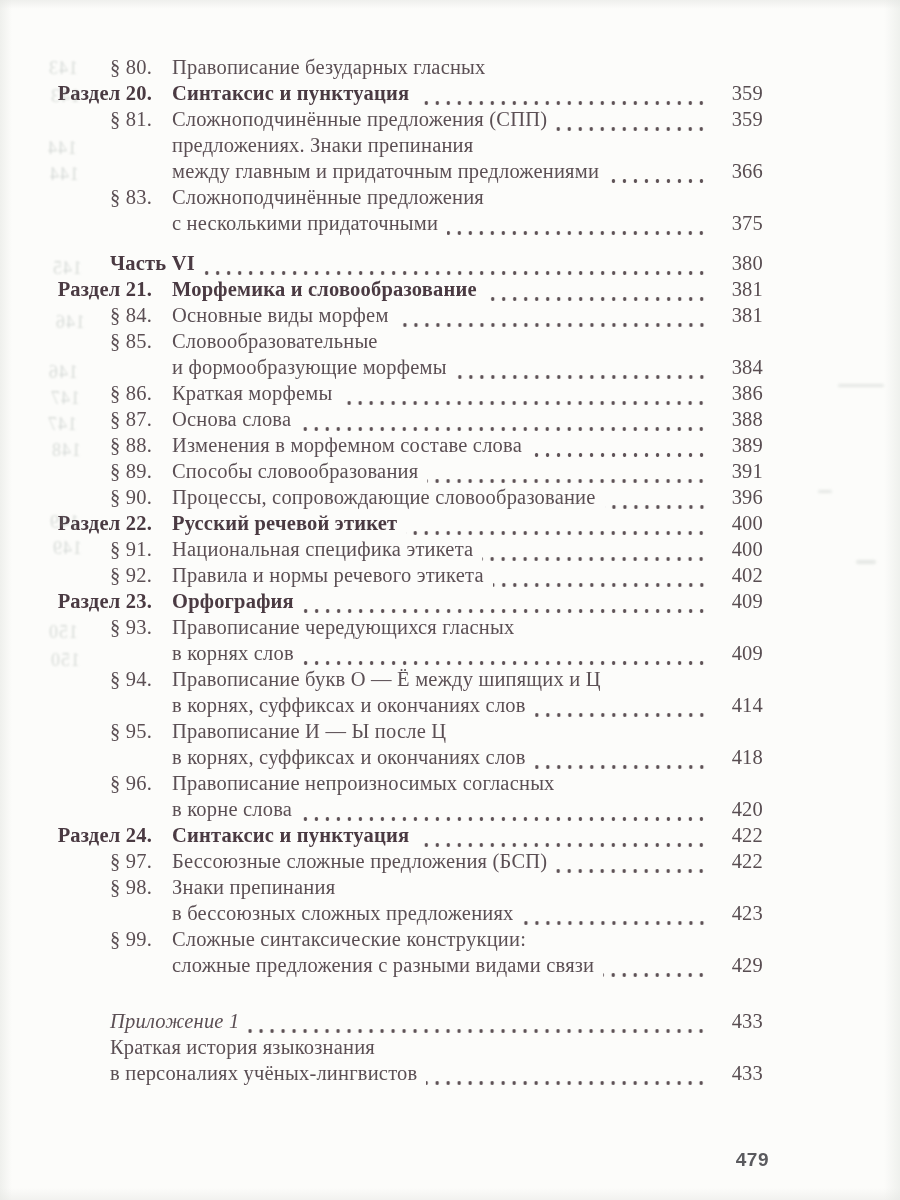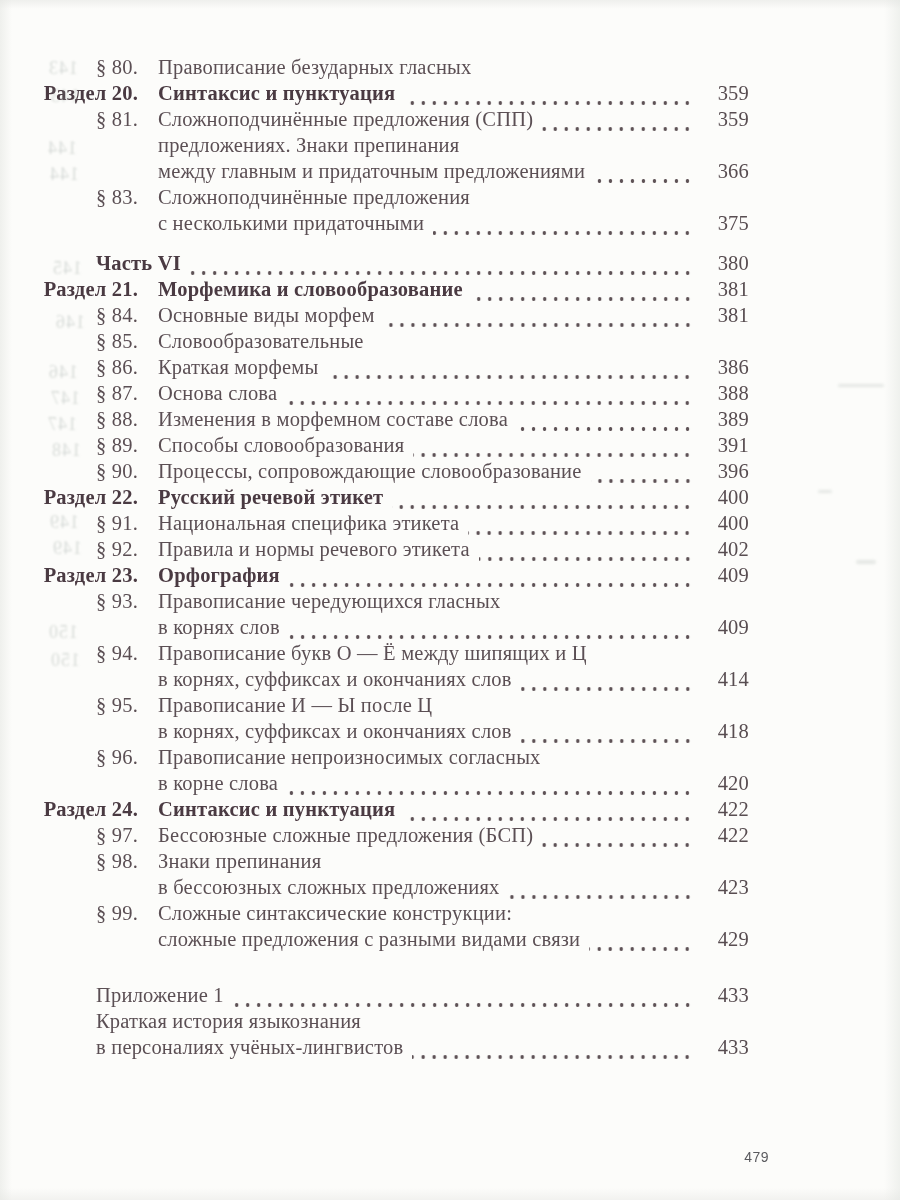--- a/index.html
+++ b/index.html
@@ -14,21 +14,21 @@
     overflow: hidden;
     background:
       linear-gradient(90deg, rgba(228,230,226,.55) 0, rgba(228,230,226,0) 12px),
       linear-gradient(270deg, rgba(226,229,225,.5) 0, rgba(226,229,225,0) 16px),
       linear-gradient(180deg, rgba(230,231,228,.6) 0, rgba(230,231,228,0) 9px),
       linear-gradient(0deg, rgba(229,229,226,.45) 0, rgba(229,229,226,0) 12px),
       #fcfcfa;
   }
   .toc {
     position: absolute;
-    left: 28px; top: 56px;
+    left: 42px; top: 56px;
     width: 721px;
     font-size: 20.5px;
     color: #5b4f54;
     letter-spacing: 0.2px;
   }
   .row {
     display: flex;
     align-items: baseline;
     height: 26px;
     white-space: nowrap;
@@ -47,21 +47,21 @@
   }
   .row.indent .content { padding-left: 68px; }
   .section .label, .section .txt {
     font-weight: 700;
     color: #4a3a42;
   }
   .part .txt {
     font-weight: 700;
     color: #4a3a42;
   }
-  .txt.it { }
+  .txt.it { font-style: italic; }
   .leader {
     flex: 1 1 auto;
     min-width: 16px;
     height: 4px;
     margin: 0 10px 0 9px;
     background-image: radial-gradient(circle, #5e5256 1.6px, rgba(94,82,86,0) 2.1px);
     background-size: 11px 4px;
     background-repeat: repeat-x;
     background-position: right bottom;
   }
@@ -69,22 +69,22 @@
     flex: none;
     width: 46px;
     text-align: right;
     color: #584d51;
   }
   .folio {
     position: absolute;
     top: 1149px;
     right: 131px;
     font-family: "Liberation Sans", "DejaVu Sans", sans-serif;
-    font-weight: 400;
-    font-size: 14px;
+    font-weight: 700;
+    font-size: 19px;
     letter-spacing: 0.5px;
     color: #5a5a5e;
   }
   .bleed {
     position: absolute;
     transform: scaleX(-1);
     filter: blur(1.2px);
     font-size: 18px;
     color: rgba(148, 158, 152, 0.34);
     letter-spacing: 1px;
@@ -173,20 +173,28 @@
         <div class="content">
           <span class="txt">Основные виды морфем</span>
           <span class="leader"></span>
           <span class="pg">381</span>
         </div>
       </div>
       <div class="row plain">
         <div class="label">§ 85.</div>
         <div class="content">
           <span class="txt">Словообразовательные</span>
+        </div>
+      </div>
+      <div class="row plain">
+        <div class="label"></div>
+        <div class="content">
+          <span class="txt">и формообразующие морфемы</span>
+          <span class="leader"></span>
+          <span class="pg">384</span>
         </div>
       </div>
       <div class="row plain">
         <div class="label">§ 86.</div>
         <div class="content">
           <span class="txt">Краткая морфемы</span>
           <span class="leader"></span>
           <span class="pg">386</span>
         </div>
       </div>

